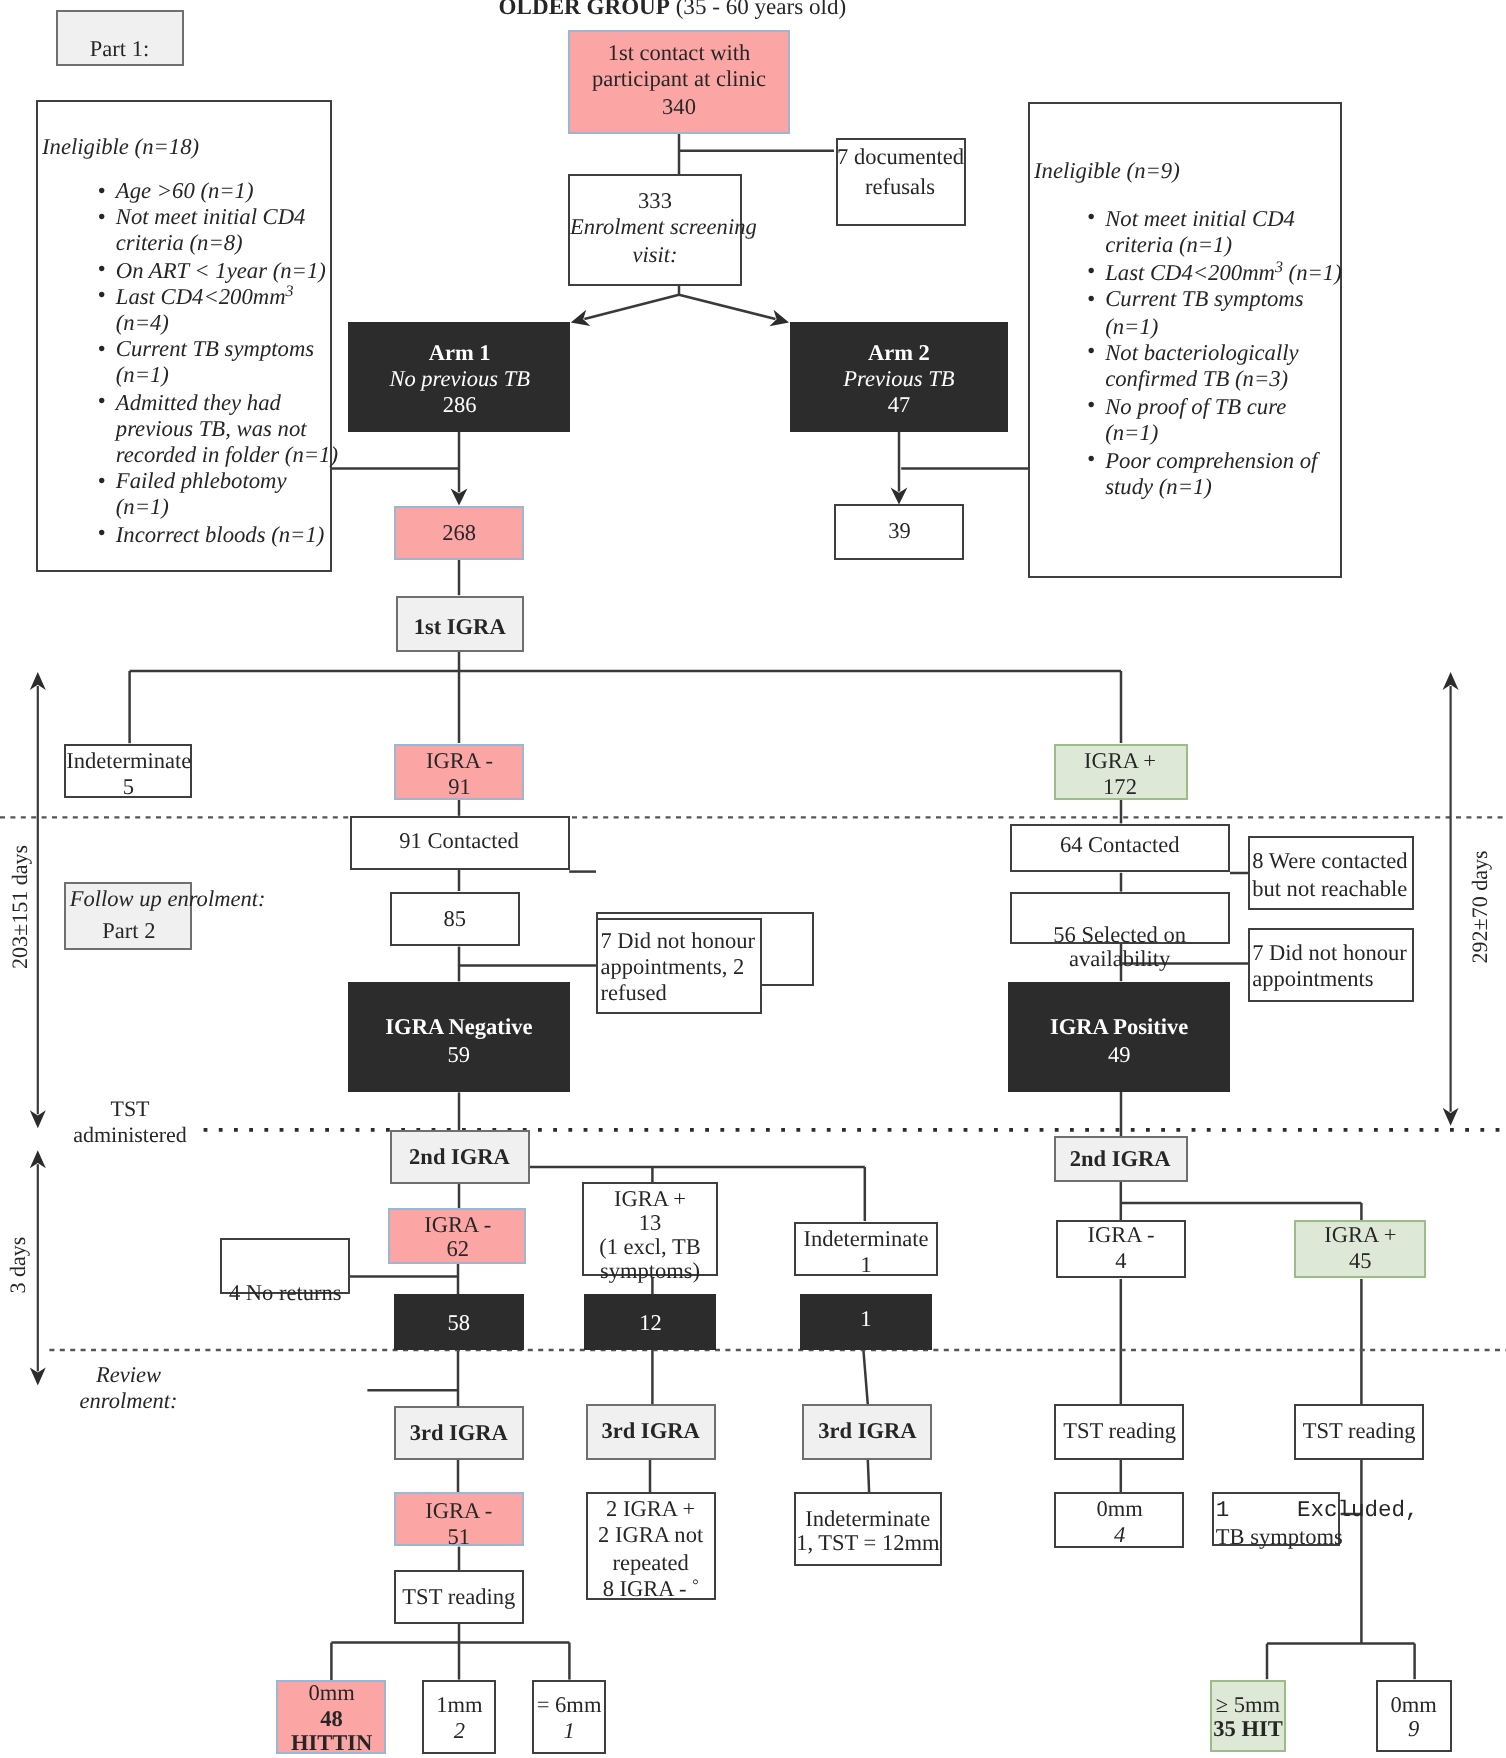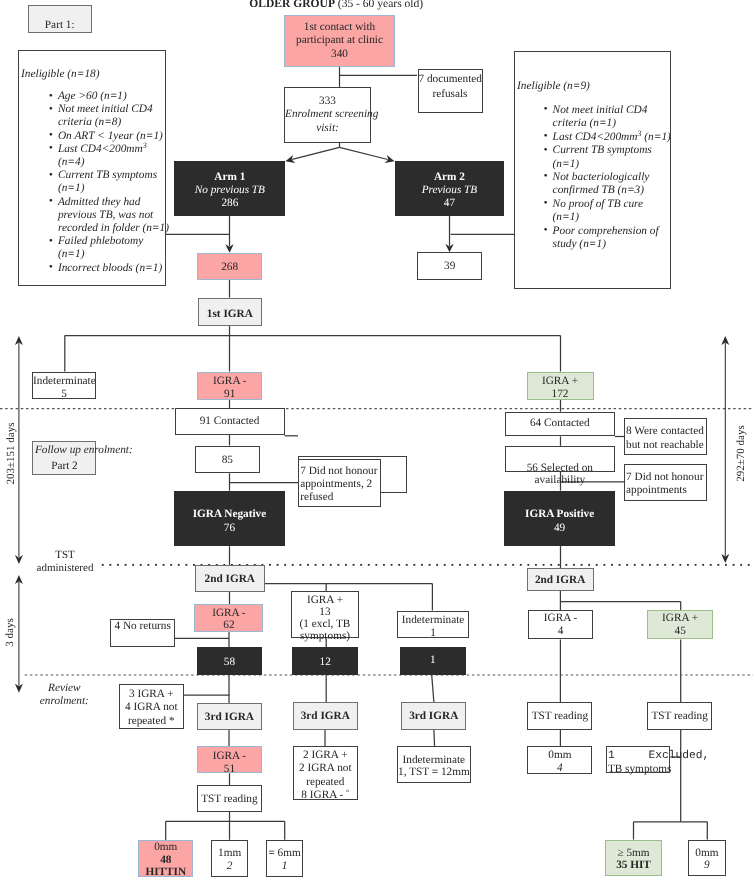--- a/index.html
+++ b/index.html
@@ -163,21 +163,21 @@
 <div class="box" style="left:195.1px;top:445.5px;width:64.5px;height:27.8px;justify-content:flex-start;padding-top:7.0px;">
 <div>85</div>
 </div>
 <div class="box" style="left:298.2px;top:459.1px;width:83.1px;height:47.5px;line-height:13.2px;justify-content:flex-start;padding-top:4.5px;">
 <div style="text-align:left;padding-left:2px;">7 Did not honour</div>
 <div style="text-align:left;padding-left:2px;">appointments, 2</div>
 <div style="text-align:left;padding-left:2px;">refused</div>
 </div>
 <div class="box dark" style="left:173.9px;top:490.7px;width:111.1px;height:55.5px;line-height:14.1px;justify-content:flex-start;padding-top:15.0px;">
 <div class="b">IGRA Negative</div>
-<div>76</div>
+<div>59</div>
 </div>
 <div class="box" style="left:504.5px;top:411.7px;width:110.7px;height:24.7px;">
 <div>64 Contacted</div>
 </div>
 <div class="box" style="left:624.1px;top:417.9px;width:82.9px;height:37px;line-height:14.0px;justify-content:flex-start;padding-top:5.5px;">
 <div style="text-align:left;padding-left:2px;">8 Were contacted</div>
 <div style="text-align:left;padding-left:2px;">but not reachable</div>
 </div>
 <div class="box" style="left:504.5px;top:445.8px;width:110.7px;height:26.7px;line-height:12.4px;justify-content:flex-start;padding-top:15px;">
 <div>56 Selected on</div>
@@ -194,21 +194,21 @@
 <div class="box grey" style="left:195px;top:565px;width:69.5px;height:27px;justify-content:flex-start;padding-top:7.0px;">
 <div class="b">2nd IGRA</div>
 </div>
 <div class="box grey" style="left:526.6px;top:568.3px;width:67px;height:22.6px;justify-content:flex-start;padding-top:4.8px;">
 <div class="b">2nd IGRA</div>
 </div>
 <div class="box blue" style="left:194.4px;top:603.9px;width:69.0px;height:28.1px;line-height:12.5px;justify-content:flex-start;padding-top:1.8px;">
 <div>IGRA -</div>
 <div>62</div>
 </div>
-<div class="box" style="left:109.8px;top:619.3px;width:65.7px;height:28.0px;justify-content:flex-start;padding-top:0;">
+<div class="box" style="left:109.8px;top:619.3px;width:65.7px;height:28.0px;justify-content:flex-start;padding-top:21px;">
 <div>4 No returns</div>
 </div>
 <div class="box" style="left:291px;top:591px;width:68px;height:47px;line-height:12.3px;justify-content:flex-start;padding-top:1.6px;">
 <div>IGRA +</div>
 <div>13</div>
 <div>(1 excl, TB</div>
 <div>symptoms)</div>
 </div>
 <div class="box" style="left:397.2px;top:610.5px;width:71.7px;height:27.9px;line-height:13.1px;justify-content:flex-start;padding-top:2.6px;">
 <div>Indeterminate</div>
@@ -224,25 +224,20 @@
 </div>
 <div class="box dark" style="left:197.2px;top:647.2px;width:64.5px;height:27.5px;justify-content:flex-start;padding-top:8.0px;">
 <div>58</div>
 </div>
 <div class="box dark" style="left:292.3px;top:647.2px;width:65.8px;height:27.5px;justify-content:flex-start;padding-top:8.0px;">
 <div>12</div>
 </div>
 <div class="box dark" style="left:399.9px;top:646.9px;width:66px;height:27.8px;">
 <div>1</div>
 </div>
-<div class="box" style="left:118.9px;top:684.2px;width:64.8px;height:45.3px;line-height:13.3px;justify-content:flex-start;padding-top:2.9px;">
-<div>3 IGRA +</div>
-<div>4 IGRA not</div>
-<div>repeated *</div>
-</div>
 <div class="box grey" style="left:196.9px;top:702.5px;width:65px;height:27.9px;justify-content:flex-start;padding-top:7.5px;">
 <div class="b">3rd IGRA</div>
 </div>
 <div class="box grey" style="left:292.9px;top:702.2px;width:64.8px;height:27.6px;justify-content:flex-start;padding-top:7.3px;">
 <div class="b">3rd IGRA</div>
 </div>
 <div class="box grey" style="left:401.2px;top:702.2px;width:65.1px;height:27.7px;justify-content:flex-start;padding-top:7.3px;">
 <div class="b">3rd IGRA</div>
 </div>
 <div class="box blue" style="left:196.9px;top:746.1px;width:65px;height:27.2px;line-height:13.3px;justify-content:flex-start;padding-top:2.5px;">
@@ -282,21 +277,21 @@
 <div class="i">1</div>
 </div>
 <div class="box" style="left:527.2px;top:746.4px;width:65.3px;height:27.3px;line-height:12.6px;justify-content:flex-start;padding-top:1.6px;">
 <div>0mm</div>
 <div class="i">4</div>
 </div>
 <div class="box" style="left:605.9px;top:746.1px;width:64.4px;height:27.4px;line-height:13.0px;justify-content:flex-start;padding-top:3.4px;">
 <div style="text-align:left;padding-left:2px;font-family:Liberation Mono, monospace;">1     Excluded,</div>
 <div style="text-align:left;padding-left:2px;">TB symptoms</div>
 </div>
-<div class="box green" style="left:605.0px;top:839.6px;width:57.0px;height:36.6px;line-height:12.5px;justify-content:flex-start;padding-top:6.0px;">
+<div class="box green" style="left:605.0px;top:839.6px;width:38px;height:36.6px;line-height:12.5px;justify-content:flex-start;padding-top:6.0px;">
 <div>≥ 5mm</div>
 <div class="b">35 HIT</div>
 </div>
 <div class="box" style="left:687.8px;top:839.6px;width:38.1px;height:36.6px;line-height:12.5px;justify-content:flex-start;padding-top:6.0px;">
 <div>0mm</div>
 <div class="i">9</div>
 </div>
 <div class="lbl" style="left:249.3px;top:-1.8px;font-size:11.55px;white-space:nowrap;"><span class="b">OLDER GROUP</span><span> (35 - 60 years old)</span></div>
 <div class="box grey" style="left:27.7px;top:4.9px;width:64.1px;height:28px;padding-top:10px;justify-content:flex-end;">
       <div>Part 1:</div>

